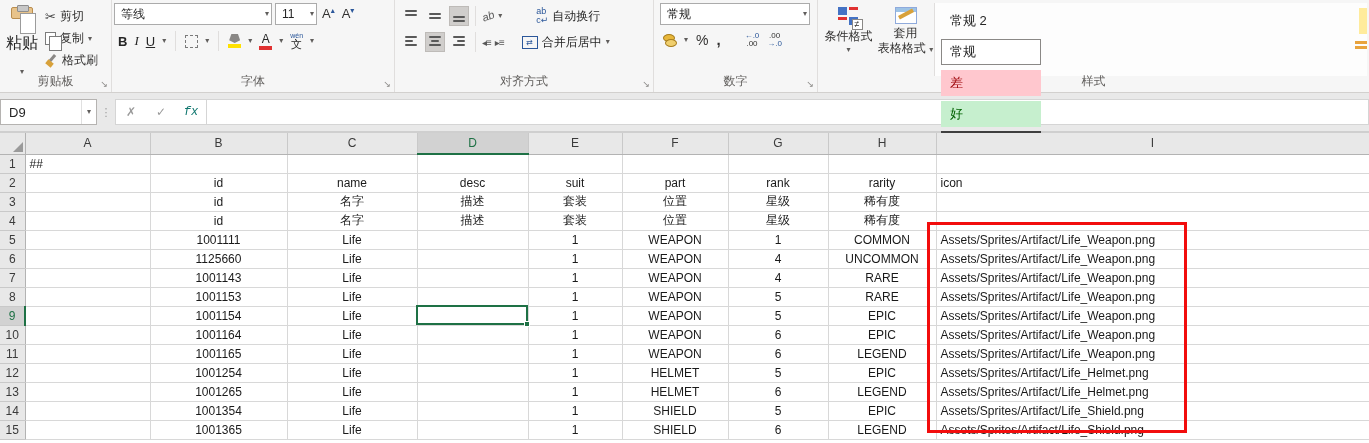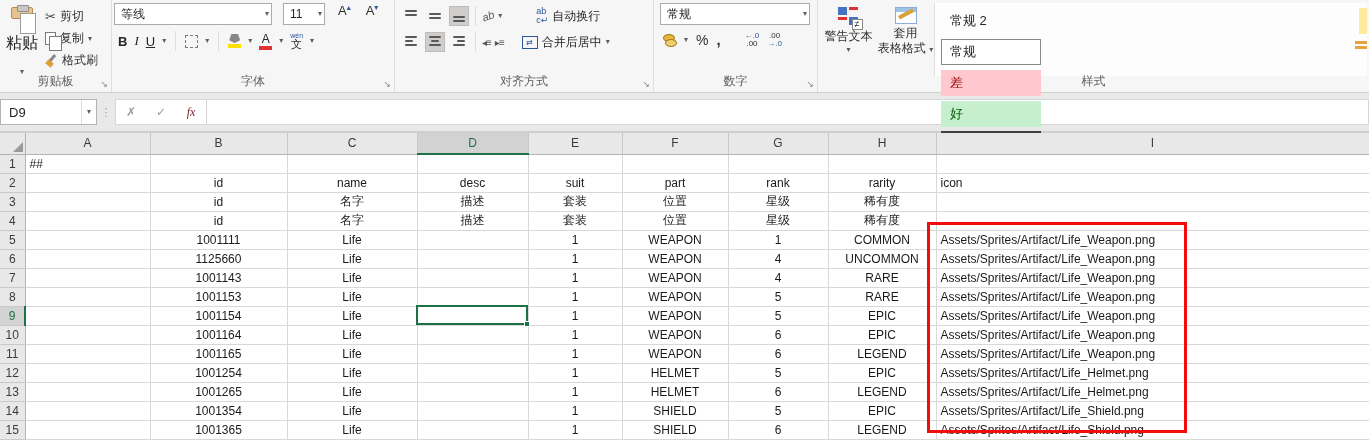--- a/index.html
+++ b/index.html
@@ -25,21 +25,21 @@
   .icon-copy { width:11px; height:13px; border:1px solid #7b7b7b; background:#fff; position:relative; display:inline-block; }
   .icon-copy::after { content:""; position:absolute; left:3px; top:3px; width:11px; height:13px; border:1px solid #7b7b7b; background:#fff; }
   .icon-brush { width:13px; height:13px; position:relative; display:inline-block; }
   .icon-brush::before { content:""; position:absolute; left:6px; top:0; width:3px; height:8px; background:#8a8886; transform:rotate(40deg); }
   .icon-brush::after { content:""; position:absolute; left:1px; top:7px; width:7px; height:5px; background:#d8a13a; transform:rotate(40deg); }
 
   
   .g-font { width:283px; }
   .combo { background:#fff; border:1px solid #ababab; height:22px; display:flex; align-items:center; font-size:12px; padding:0 2px 0 6px; }
   .combo .dd { margin-left:auto; padding-left:4px; }
-  .font-row1 { display:flex; gap:11px; align-items:flex-start; }
+  .font-row1 { display:flex; gap:3px; align-items:center; }
   .font-row2 { display:flex; gap:7px; align-items:center; margin-top:6px; padding-left:4px; }
   .fname { width:158px; }
   .fsize { width:42px; }
   .sizebtn { font-size:13px; color:#323130; position:relative; padding:0 2px; }
   .sizebtn sup { font-size:8px; color:#2b579a; }
   .bld { font-weight:bold; font-size:13px; }
   .itl { font-style:italic; font-family:"Liberation Serif","DejaVu Serif",serif; font-size:13px; }
   .und { text-decoration:underline; font-size:13px; }
   .icon-border-box { width:13px; height:13px; border:1px dashed #7a7a7a; display:inline-block; }
   .colorbar { display:inline-flex; flex-direction:column; align-items:center; line-height:1; }
@@ -108,21 +108,21 @@
   .partial-orange { position:absolute; right:0; top:38px; width:12px; height:10px; }
   .partial-orange i { display:block; height:3px; background:#e8a33d; margin-bottom:2px; }
 
   
   .fbar { height:40px; background:#e9e9e9; border-bottom:2px solid #cfcfcf; display:flex; align-items:center; padding:4px 0; }
   .namebox { width:97px; height:26px; background:#fff; border:1px solid #b5b3b1; margin-left:0; display:flex; align-items:center; font-size:13px; padding-left:8px; }
   .namebox .dd { margin-left:auto; padding:0 5px; border-left:1px solid #e0e0e0; height:100%; display:flex; align-items:center; }
   .fgrip { width:18px; text-align:center; color:#a0a0a0; font-size:11px; letter-spacing:0; }
   .fbuttons { height:26px; background:#fff; border:1px solid #d5d5d5; display:flex; align-items:center; gap:0; }
   .fbtn { width:30px; text-align:center; font-size:12px; color:#9a9a9a; }
-  .fbtn.fx { color:#7f1d1d; font-style:italic; font-family:Liberation Serif, serif; }
+  .fbtn.fx { color:#0f766e; font-style:italic; font-family:Liberation Mono, monospace; }
   .finput { flex:1; height:26px; background:#fff; border:1px solid #d5d5d5; border-left:none; margin-right:0; font-size:12px; padding-left:6px; color:#262626; display:flex; align-items:center; }
 
   
   .grid-wrap { position:relative; height:308px; background:#fff; }
   table.sheet { border-collapse:collapse; table-layout:fixed; width:1369px; font-size:12px; }
   .sheet th, .sheet td { height:19px; padding:0; overflow:hidden; white-space:nowrap; font-weight:normal; }
   .sheet thead th { height:21px; background:#e8e8e8; border-right:1px solid #c9c9c9; border-bottom:1px solid #b3b3b3; color:#3b3b3b; text-align:center; }
   .sheet td { border-right:1px solid #d8d8d8; border-bottom:1px solid #d8d8d8; background:#fff; color:#1a1a1a; }
   .sheet th.rh { background:#e8e8e8; border-right:1px solid #b3b3b3; border-bottom:1px solid #c9c9c9; color:#3b3b3b; text-align:center; font-size:12px; }
   .sheet th.corner { position:relative; background:#e8e8e8; border-right:1px solid #b3b3b3; border-bottom:1px solid #b3b3b3; }
@@ -282,21 +282,21 @@
 
   <div class="rgroup g-styles" style="border-right:none;">
     <div class="bigbtn">
       <span class="cf-icon">
           <span class="cell1"></span>
           <span class="cell2"></span>
           <span class="cell3"></span>
           <span class="cell4"></span>
           <span class="neq">≠</span>
         </span>
-      <span>警告文本</span>
+      <span>条件格式</span>
       <span class="dd">▾</span>
     </div>
     <div class="bigbtn">
       <span class="ft-icon"></span>
       <span><span>套用</span><br><span>表格格式</span> <span class="dd">▾</span></span>
     </div>
     <div class="gallery">
       <div class="gal-row" id="gal1">
           <div class="style-cell sc-normal2">常规 2</div>
           <div class="style-cell sc-normal">常规</div>

